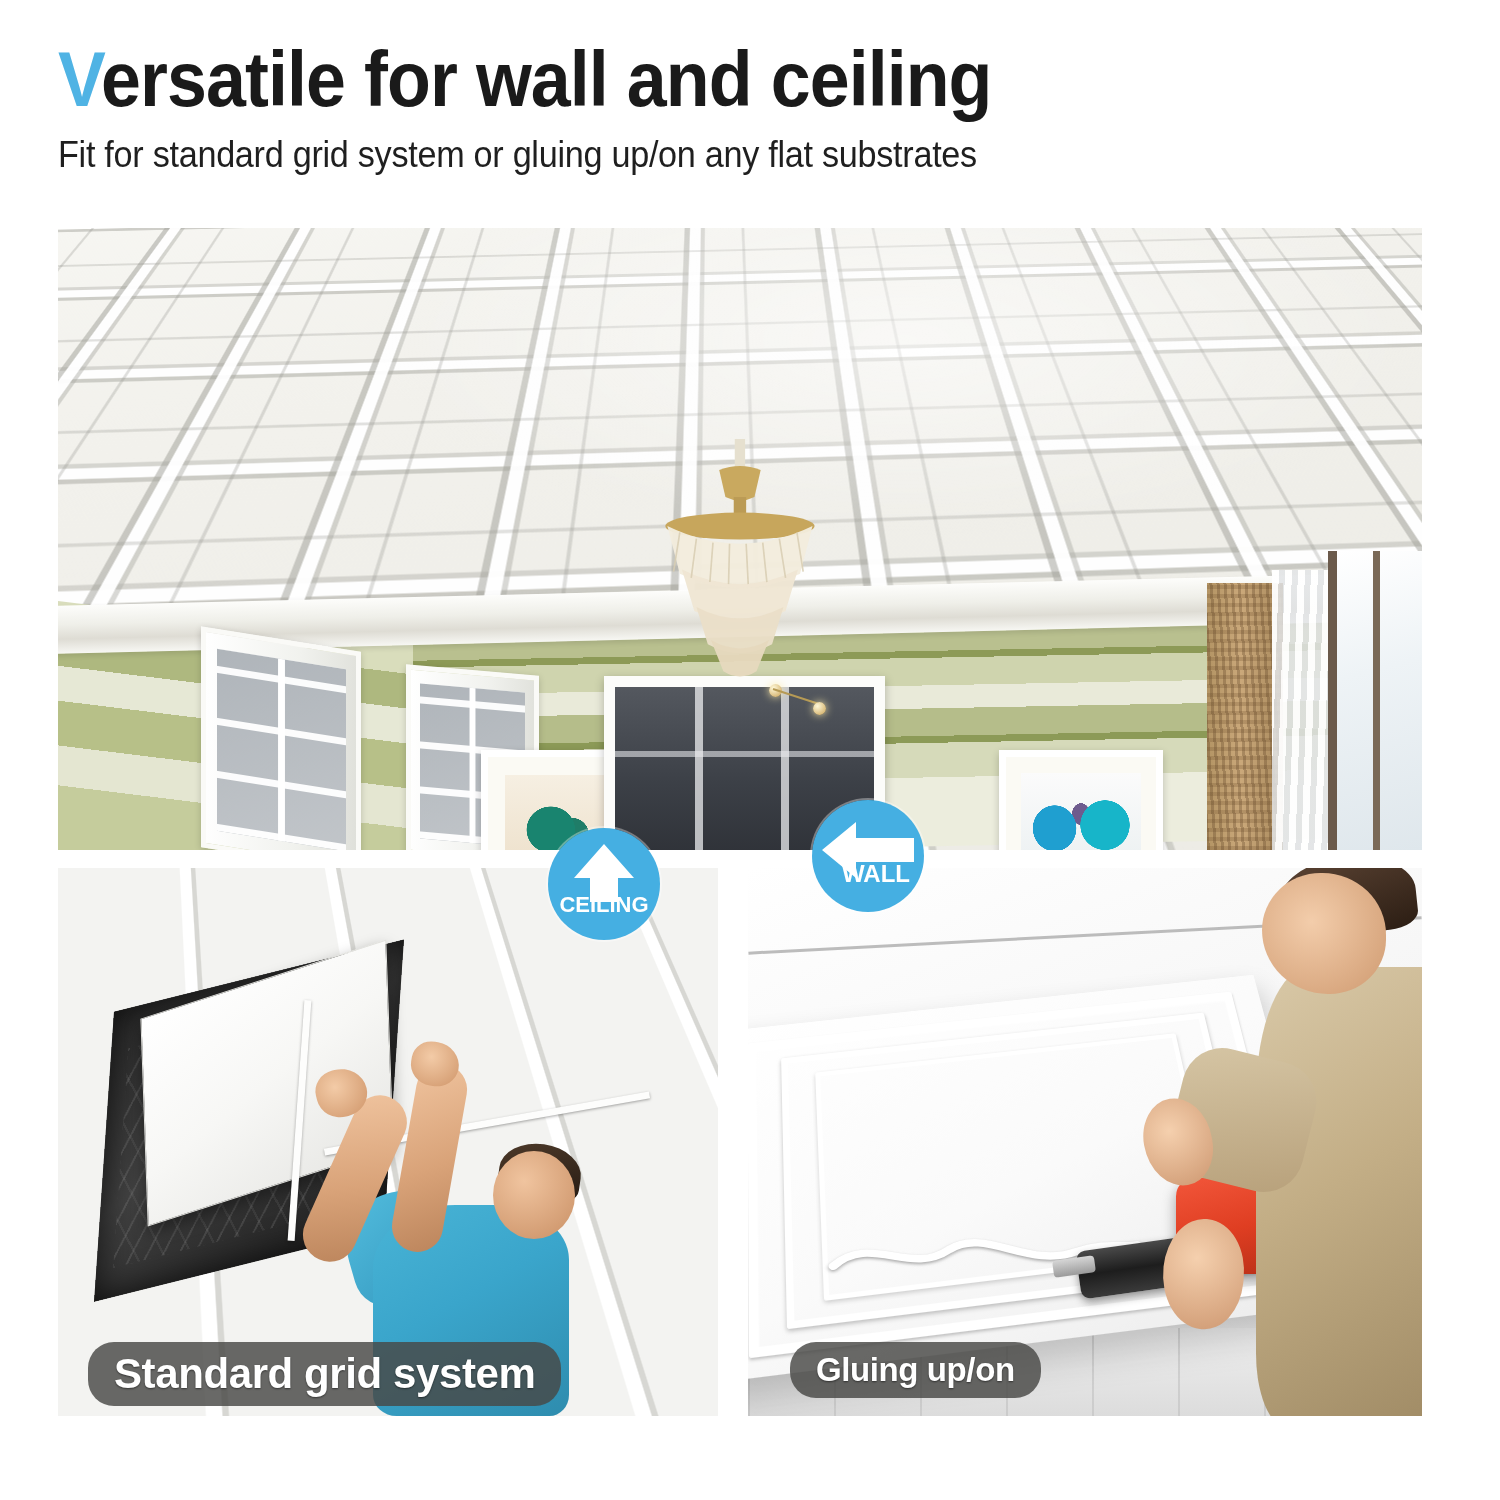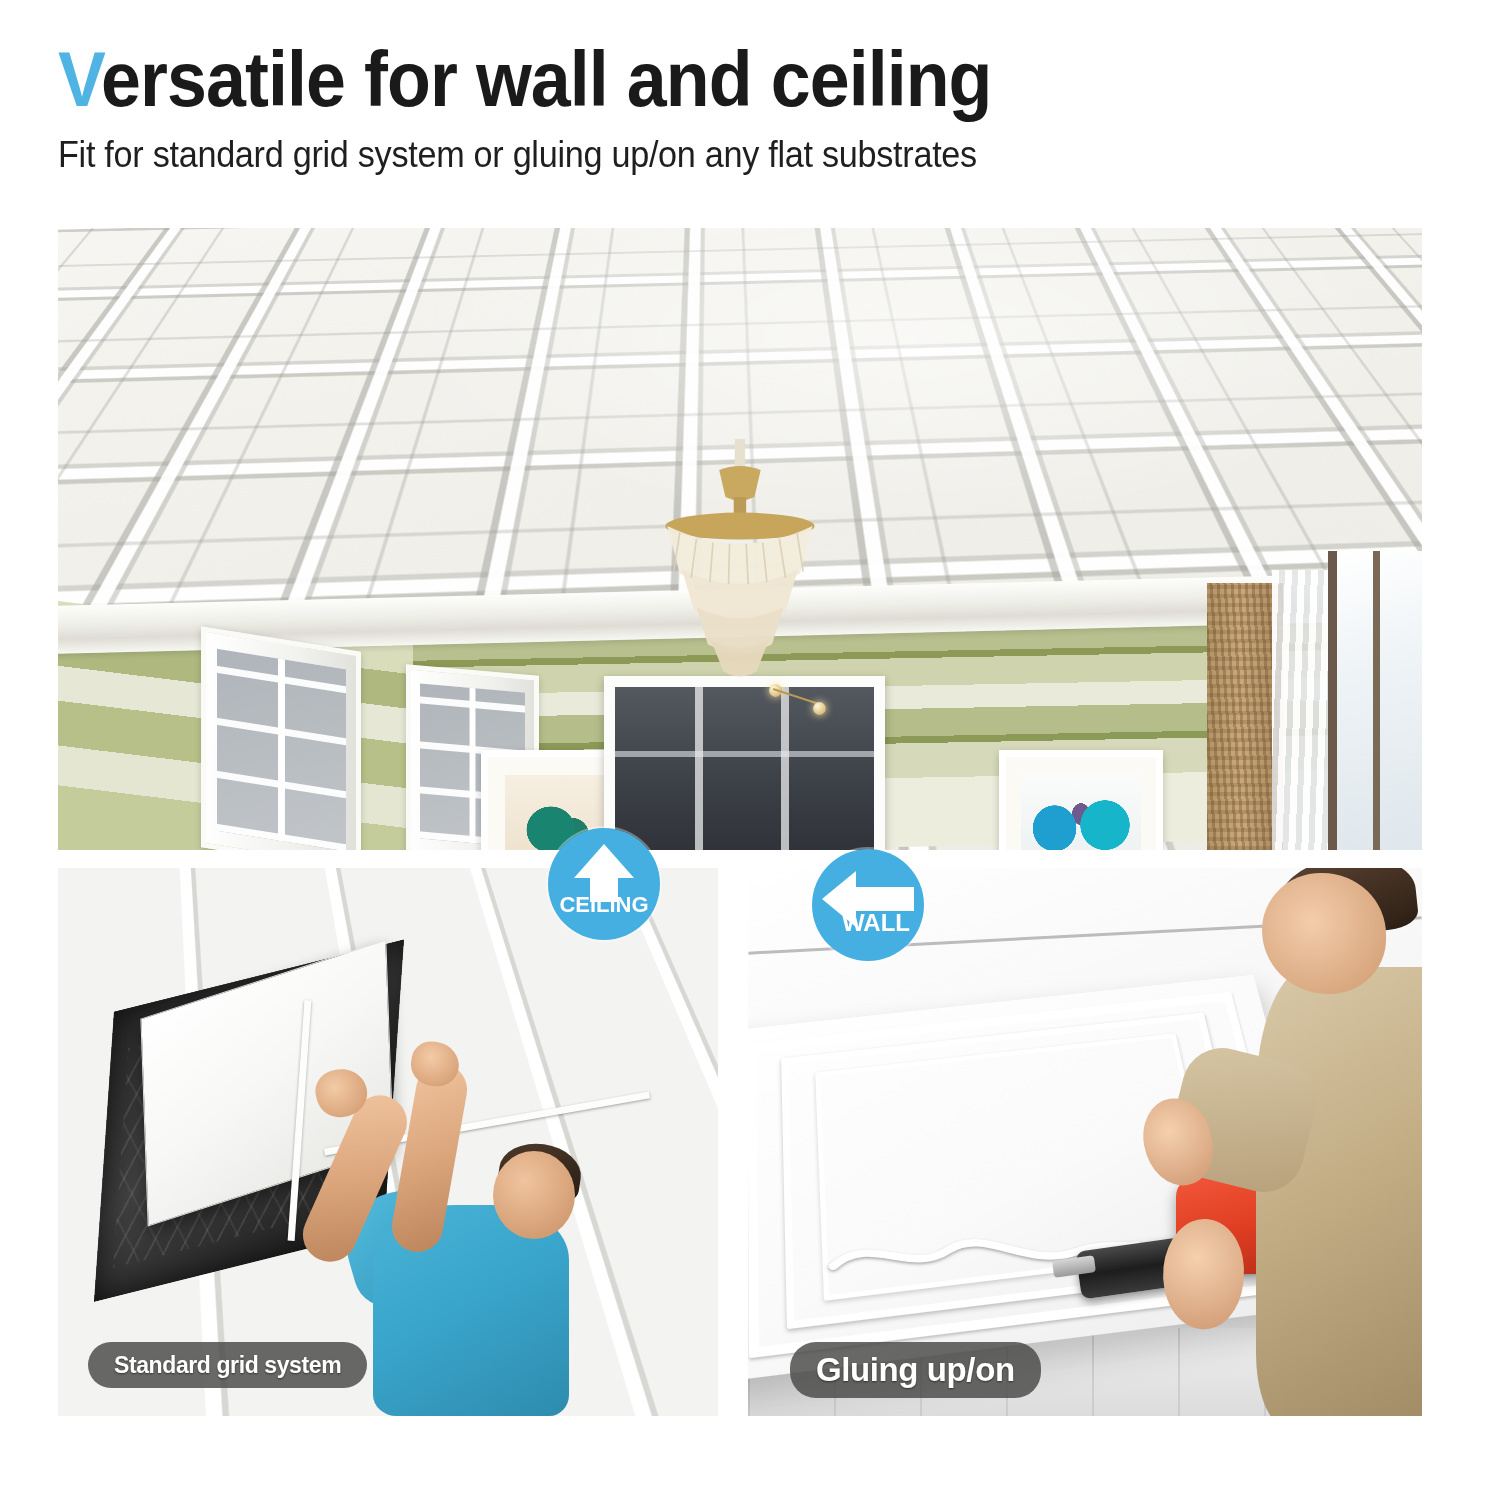--- a/index.html
+++ b/index.html
@@ -438,21 +438,21 @@
   #wglue-hand-2 { left: 12%; top: 64%; width: 26%; height: 20%; transform: rotate(6deg); }
 
   
   .badge {
     position: absolute;
     border-radius: 50%;
     display: block;
     box-shadow: 0 0 0 2px rgba(255,255,255,.35);
   }
   #badge-ceiling { left: 548px; top: 828px; width: 112px; height: 112px; }
-  #badge-wall    { left: 812px; top: 849px; width: 112px; height: 112px; }
+  #badge-wall    { left: 812px; top: 800px; width: 112px; height: 112px; }
   .badge svg { width: 100%; height: 100%; display: block; }
   .badge-label {
     font-family: "Liberation Sans", sans-serif;
     font-weight: bold;
     fill: #ffffff;
   }
 
   
   .caption-pill {
     position: absolute;
@@ -461,21 +461,21 @@
     font-family: "Liberation Sans", sans-serif;
     font-weight: bold;
     border-radius: 26px;
     display: flex;
     align-items: center;
     padding: 0 26px;
     white-space: nowrap;
     letter-spacing: -0.4px;
     text-shadow: 0 1px 2px rgba(0,0,0,.5);
   }
-  #caption-grid { left: 88px;  top: 1342px; height: 46px; font-size: 23px; }
+  #caption-grid { left: 88px;  top: 1342px; height: 64px; font-size: 42px; }
   #caption-glue { left: 790px; top: 1342px; height: 56px; font-size: 33px; }
 </style>
 </head>
 <body>
 
 <div class="header">
   <h1 class="headline"><span class="accent">V</span><span>ersatile for wall and ceiling</span></h1>
   <p class="subhead">Fit for standard grid system or gluing up/on any flat substrates</p>
 </div>
 

